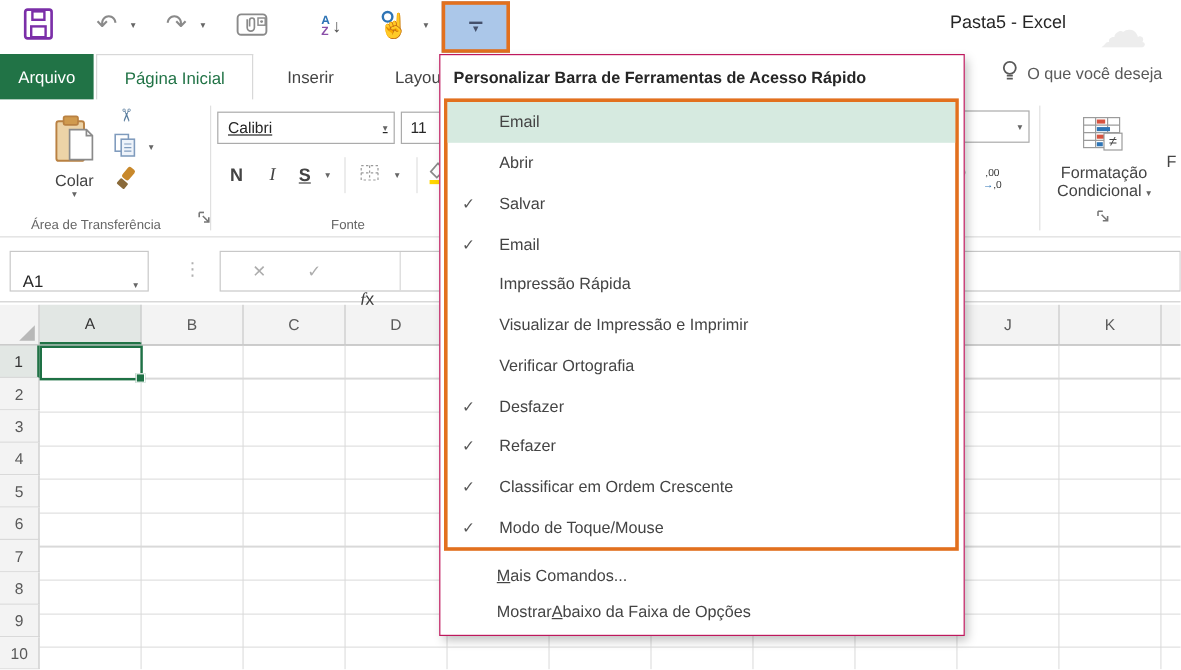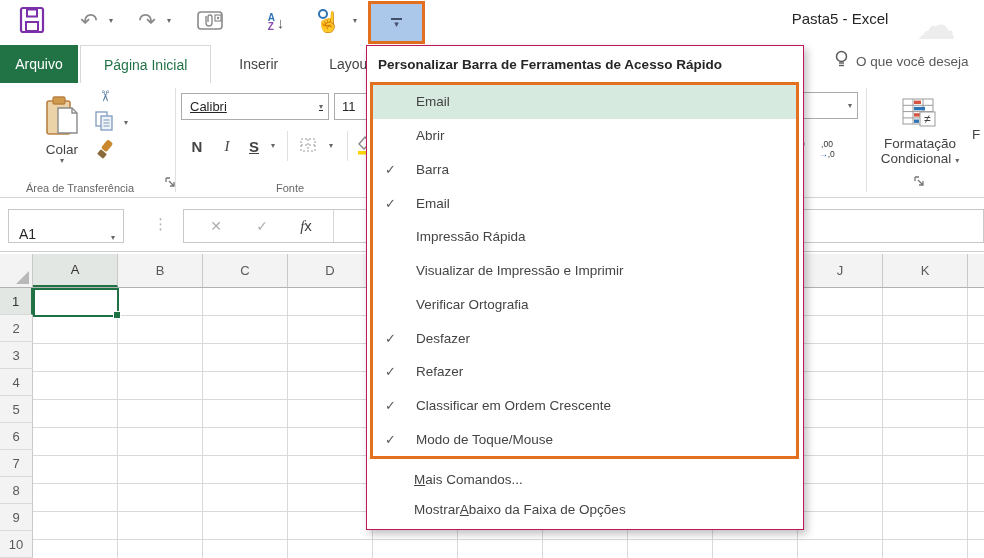--- a/index.html
+++ b/index.html
@@ -318,21 +318,21 @@
       <span class="caret">▾</span>
     </div>
     <div id="fbar-dots">⋮</div>
     <div id="fx-box">
       <div class="fbtn" style="left:12px;">
           <span>✕</span>
         </div>
       <div class="fbtn" style="left:58px;">
           <span>✓</span>
         </div>
-      <div class="fbtn" style="left:102px;">
+      <div class="fbtn" style="left:102px;margin-top:24px;">
         <span id="fx-label"><i>f</i><span>x</span></span>
       </div>
       <div class="sep"></div>
       <div class="abs" style="left:150px;top:0;width:648px;height:32px;"></div>
     </div>
   </div>
 
   <div id="grid-headers" class="abs">
     <div id="corner-cell">
         <span class="tri"></span>
@@ -416,21 +416,21 @@
         <div class="mi highlighted">
         <span class="chk"></span>
         <span>Email</span>
       </div>
         <div class="mi">
         <span class="chk"></span>
         <span>Abrir</span>
       </div>
         <div class="mi checked">
         <span class="chk"></span>
-        <span>Barra</span>
+        <span>Salvar</span>
       </div>
         <div class="mi checked">
         <span class="chk"></span>
         <span>Email</span>
       </div>
         <div class="mi">
         <span class="chk"></span>
         <span>Impressão Rápida</span>
       </div>
         <div class="mi">

